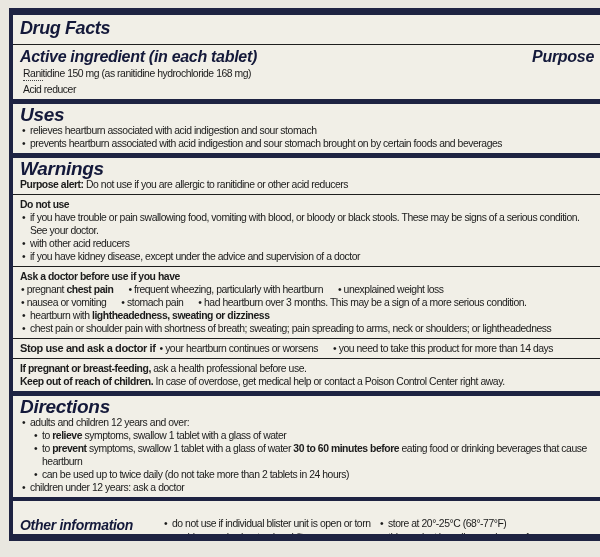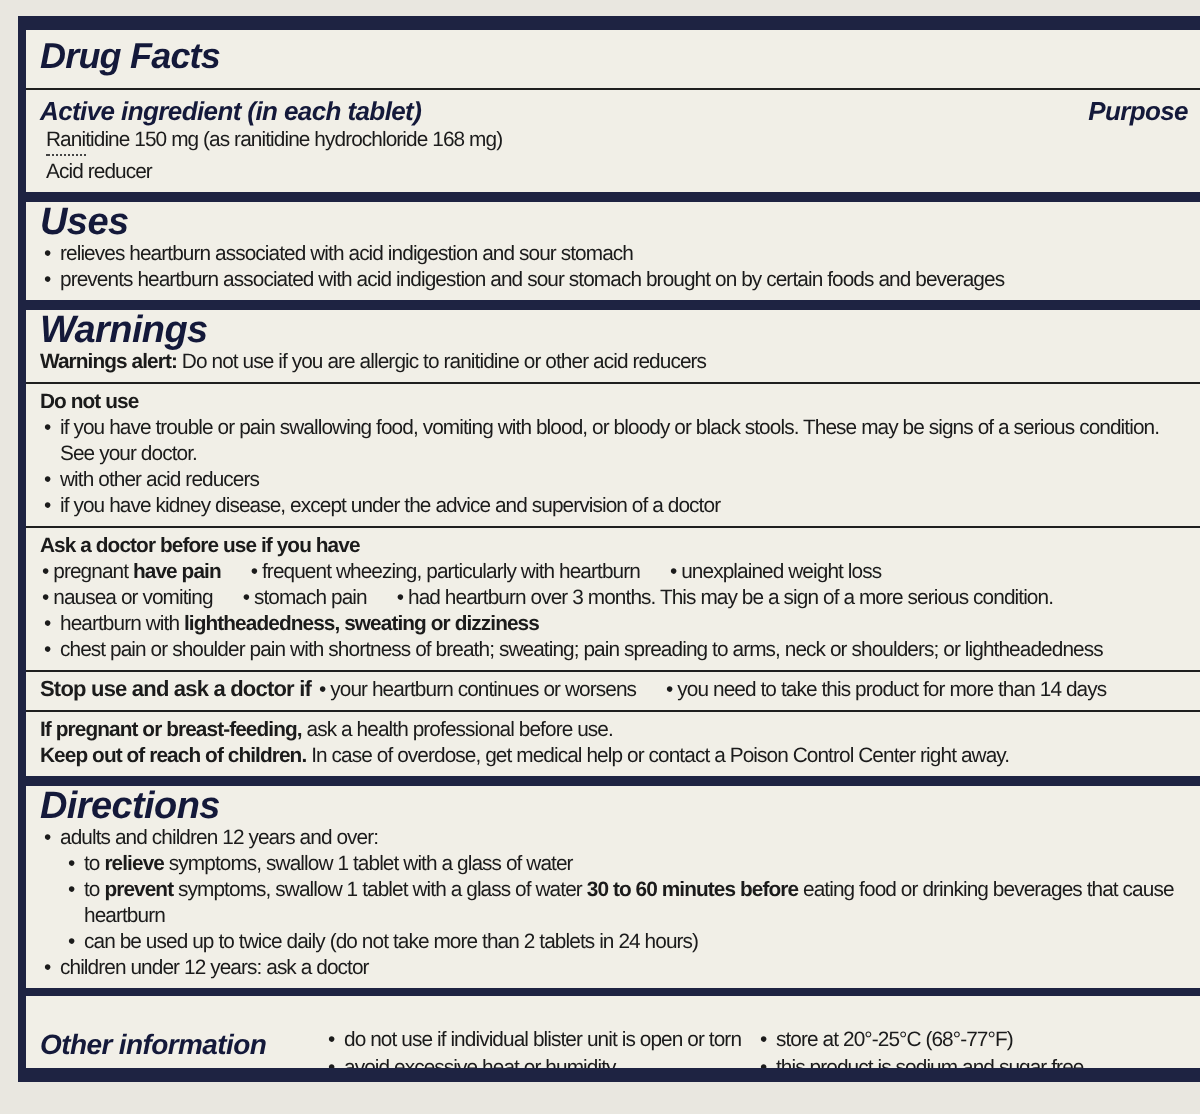--- a/index.html
+++ b/index.html
@@ -35,21 +35,21 @@
   }
   .h1{
     font-style:italic;font-weight:bold;font-size:19px;
     letter-spacing:-0.3px;color:#14193a;line-height:18px;
   }
   .h1i{
     font-style:italic;font-weight:bold;font-size:14px;
     letter-spacing:-0.3px;color:#14193a;
   }
   .h2{
-    font-style:italic;font-weight:bold;font-size:13px;
+    font-style:italic;font-weight:bold;font-size:16px;
     letter-spacing:-0.3px;color:#14193a;
   }
   .txt, .bl, .ib{
     font-size:10.4px;letter-spacing:-0.45px;line-height:13px;
   }
   .b{font-weight:bold;}
   .row{display:flex;justify-content:space-between;align-items:baseline;}
   .ingrow{display:flex;align-items:baseline;}
   .leader{flex:1;border-bottom:1.5px dotted #444;margin:0 3px 2px 3px;min-width:20px;}
   .bl{position:relative;padding-left:10px;}
@@ -95,35 +95,35 @@
   <div class="sec pb2">
     <div class="h1">Uses</div>
     <div class="bl">relieves heartburn associated with acid indigestion and sour stomach</div>
     <div class="bl">prevents heartburn associated with acid indigestion and sour stomach brought on by certain foods and beverages</div>
   </div>
   <div class="bar"></div>
 
   <div class="sec">
     <div class="h1">Warnings</div>
     <div class="txt">
-      <span class="b">Warnings alert:</span><span> Do not use if you are allergic to ranitidine or other acid reducers</span>
+      <span class="b">Purpose alert:</span><span> Do not use if you are allergic to ranitidine or other acid reducers</span>
     </div>
   </div>
   <div class="thin"></div>
   <div class="sec">
     <div class="txt b">Do not use</div>
     <div class="bl">if you have trouble or pain swallowing food, vomiting with blood, or bloody or black stools. These may be signs of a serious condition.  See your doctor.</div>
     <div class="bl">with other acid reducers</div>
     <div class="bl">if you have kidney disease, except under the advice and supervision of a doctor</div>
   </div>
   <div class="thin"></div>
   <div class="sec">
     <div class="txt b">Ask a doctor before use if you have</div>
     <div class="brow txt">
-      <span class="ib"><span>pregnant </span><span class="b">have pain</span></span><span class="ib"><span>frequent wheezing, particularly with heartburn</span></span><span class="ib"><span>unexplained weight loss</span></span>
+      <span class="ib"><span>pregnant </span><span class="b">chest pain</span></span><span class="ib"><span>frequent wheezing, particularly with heartburn</span></span><span class="ib"><span>unexplained weight loss</span></span>
     </div>
     <div class="brow txt">
       <span class="ib"><span>nausea or vomiting</span></span><span class="ib"><span>stomach pain</span></span><span class="ib"><span>had heartburn over 3 months. This may be a sign of a more serious condition.</span></span>
     </div>
     <div class="bl"><span>heartburn with </span><span class="b">lightheadedness, sweating or dizziness</span></div>
     <div class="bl"><span>chest pain or shoulder pain with shortness of breath; sweating; pain spreading to arms, neck or shoulders; or lightheadedness</span></div>
   </div>
   <div class="thin"></div>
   <div class="sec">
     <div class="stoprow txt">

